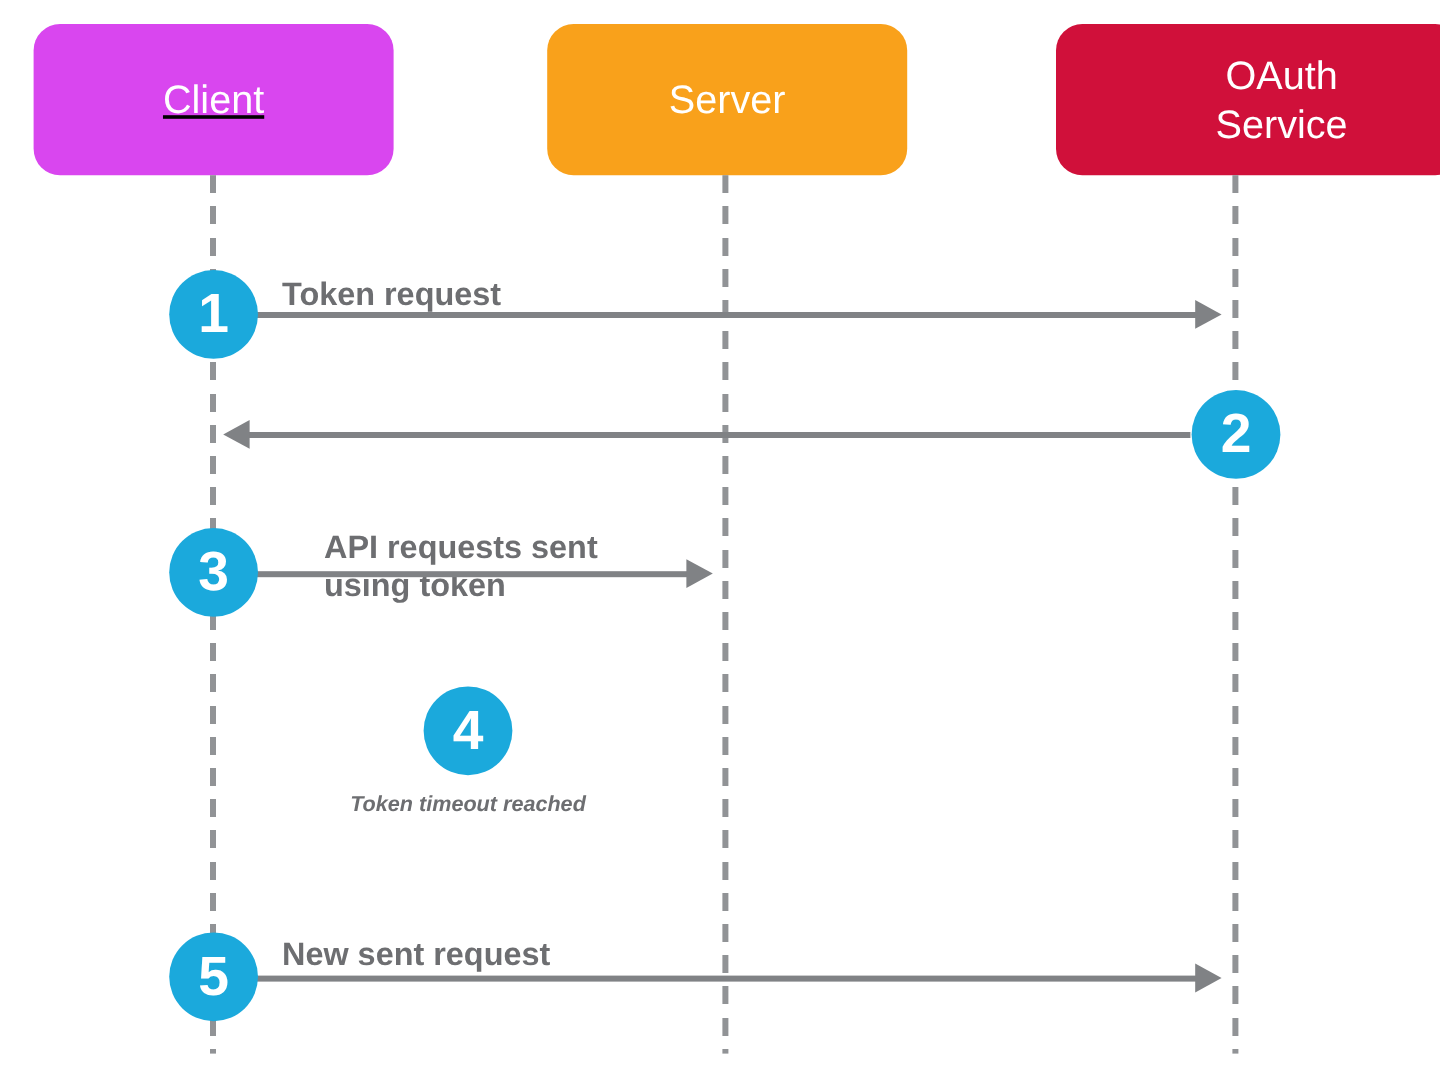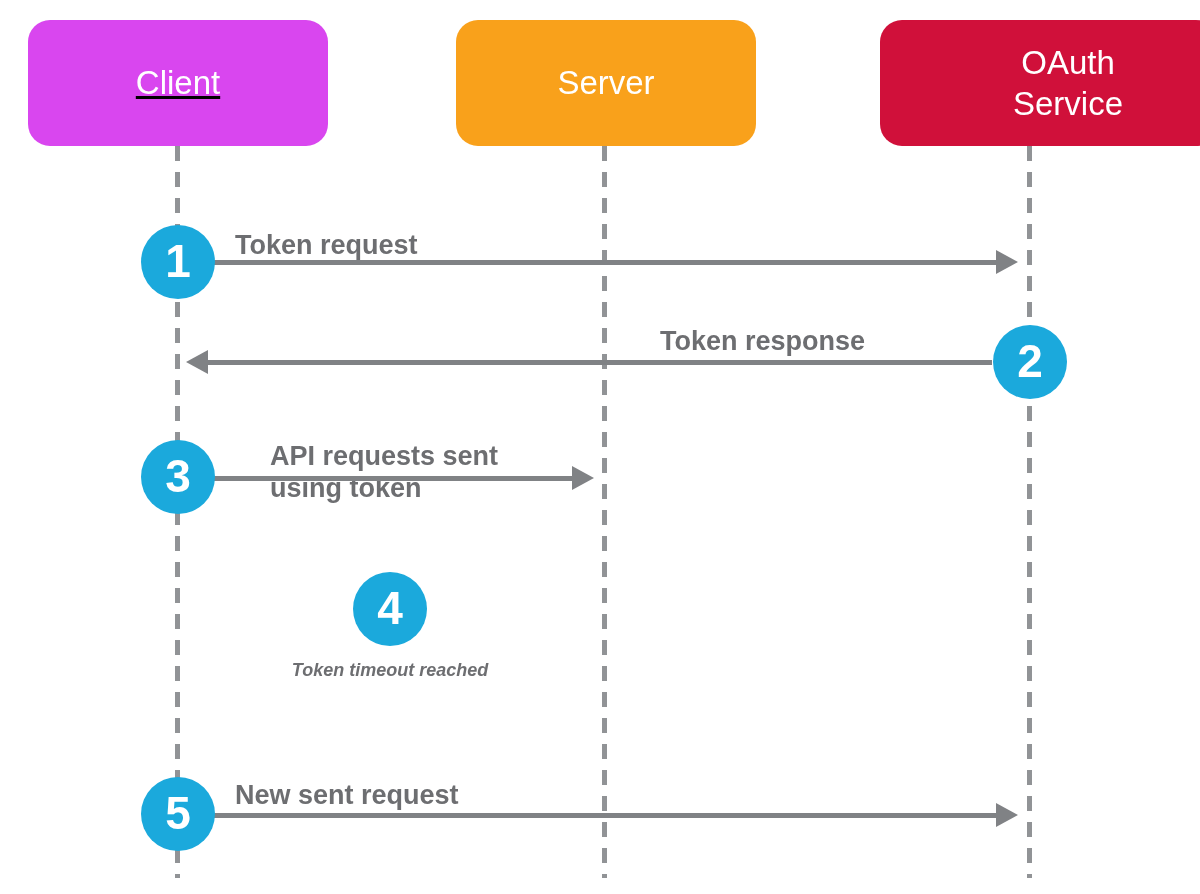--- a/index.html
+++ b/index.html
@@ -142,21 +142,20 @@
   <div class="lifeline lifeline-oauth"></div>
 
   <div class="badge badge-1" style="background-color: rgb(27, 169, 220);">1</div>
   <div class="msg-label label-1">Token request</div>
   <div class="arrow arrow-right arrow-1">
     <div class="line"></div>
     <div class="head"></div>
   </div>
 
   <div class="badge badge-2" style="background-color: rgb(27, 169, 220);">2</div>
-  <div class="msg-label label-2">Token response</div>
   <div class="arrow arrow-left arrow-2">
     <div class="line"></div>
     <div class="head"></div>
   </div>
 
   <div class="badge badge-3" style="background-color: rgb(27, 169, 220);">3</div>
   <div class="msg-label label-3">API requests sent using token</div>
   <div class="arrow arrow-right arrow-3">
     <div class="line"></div>
     <div class="head"></div>

